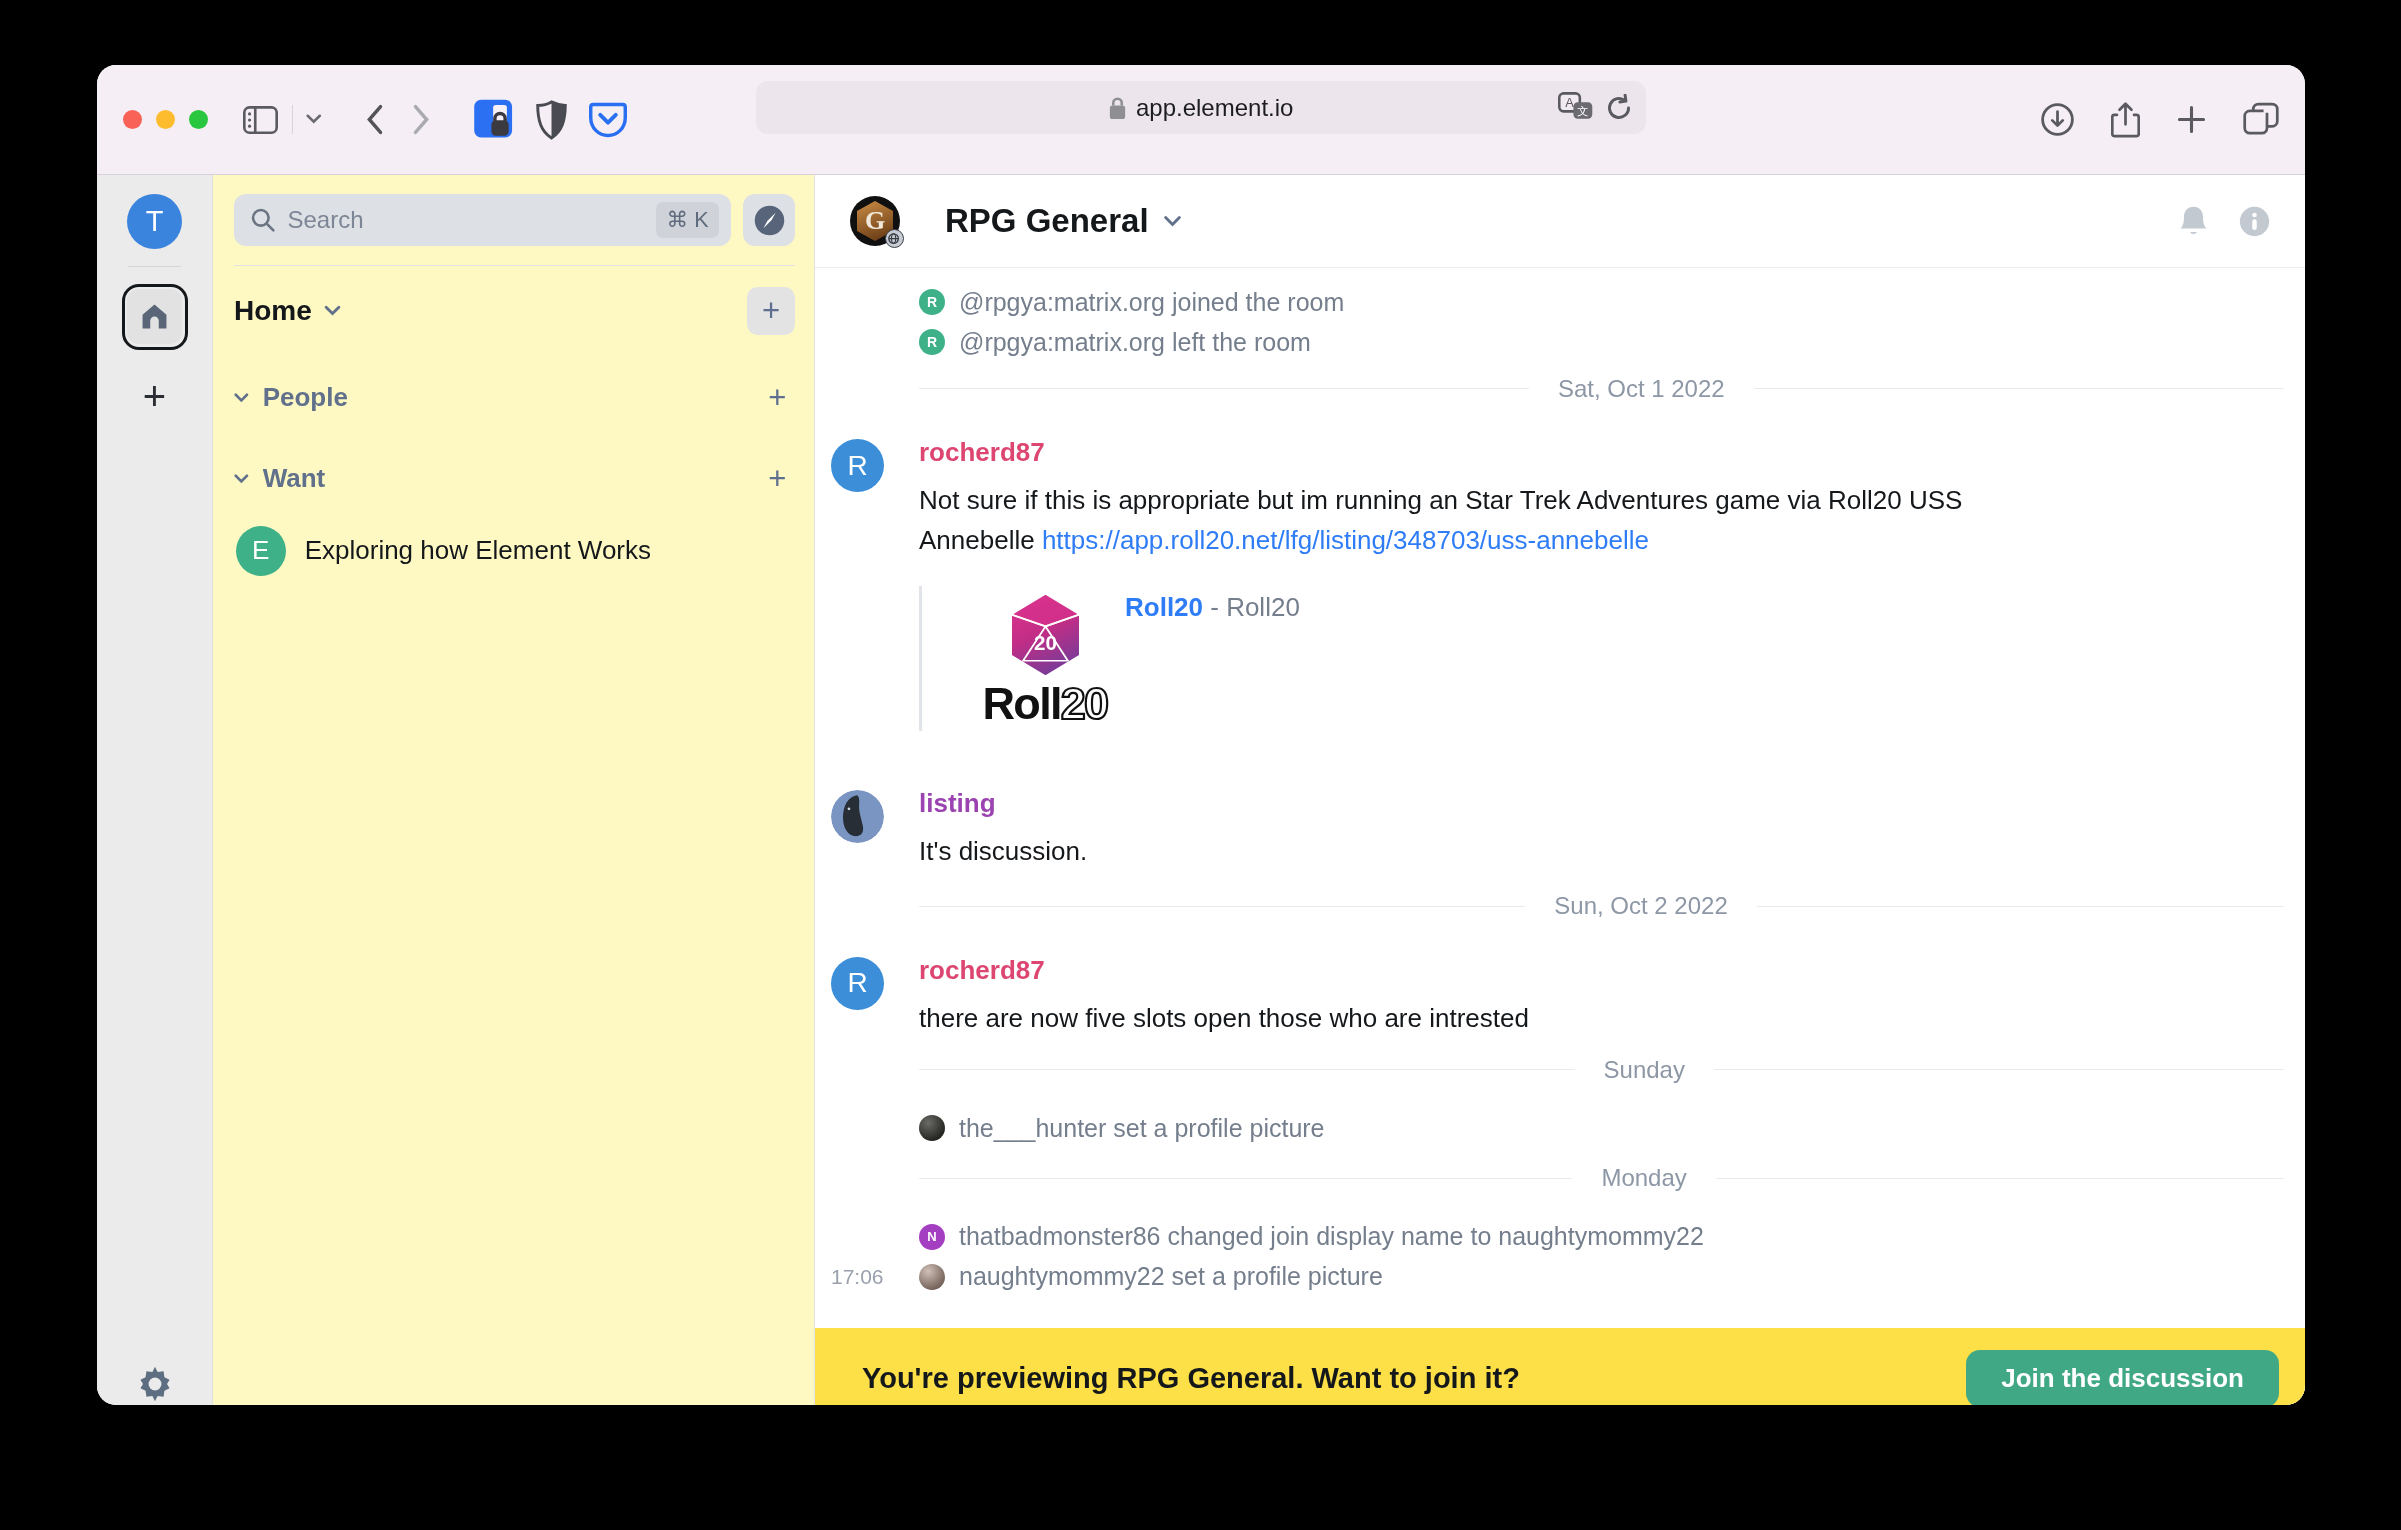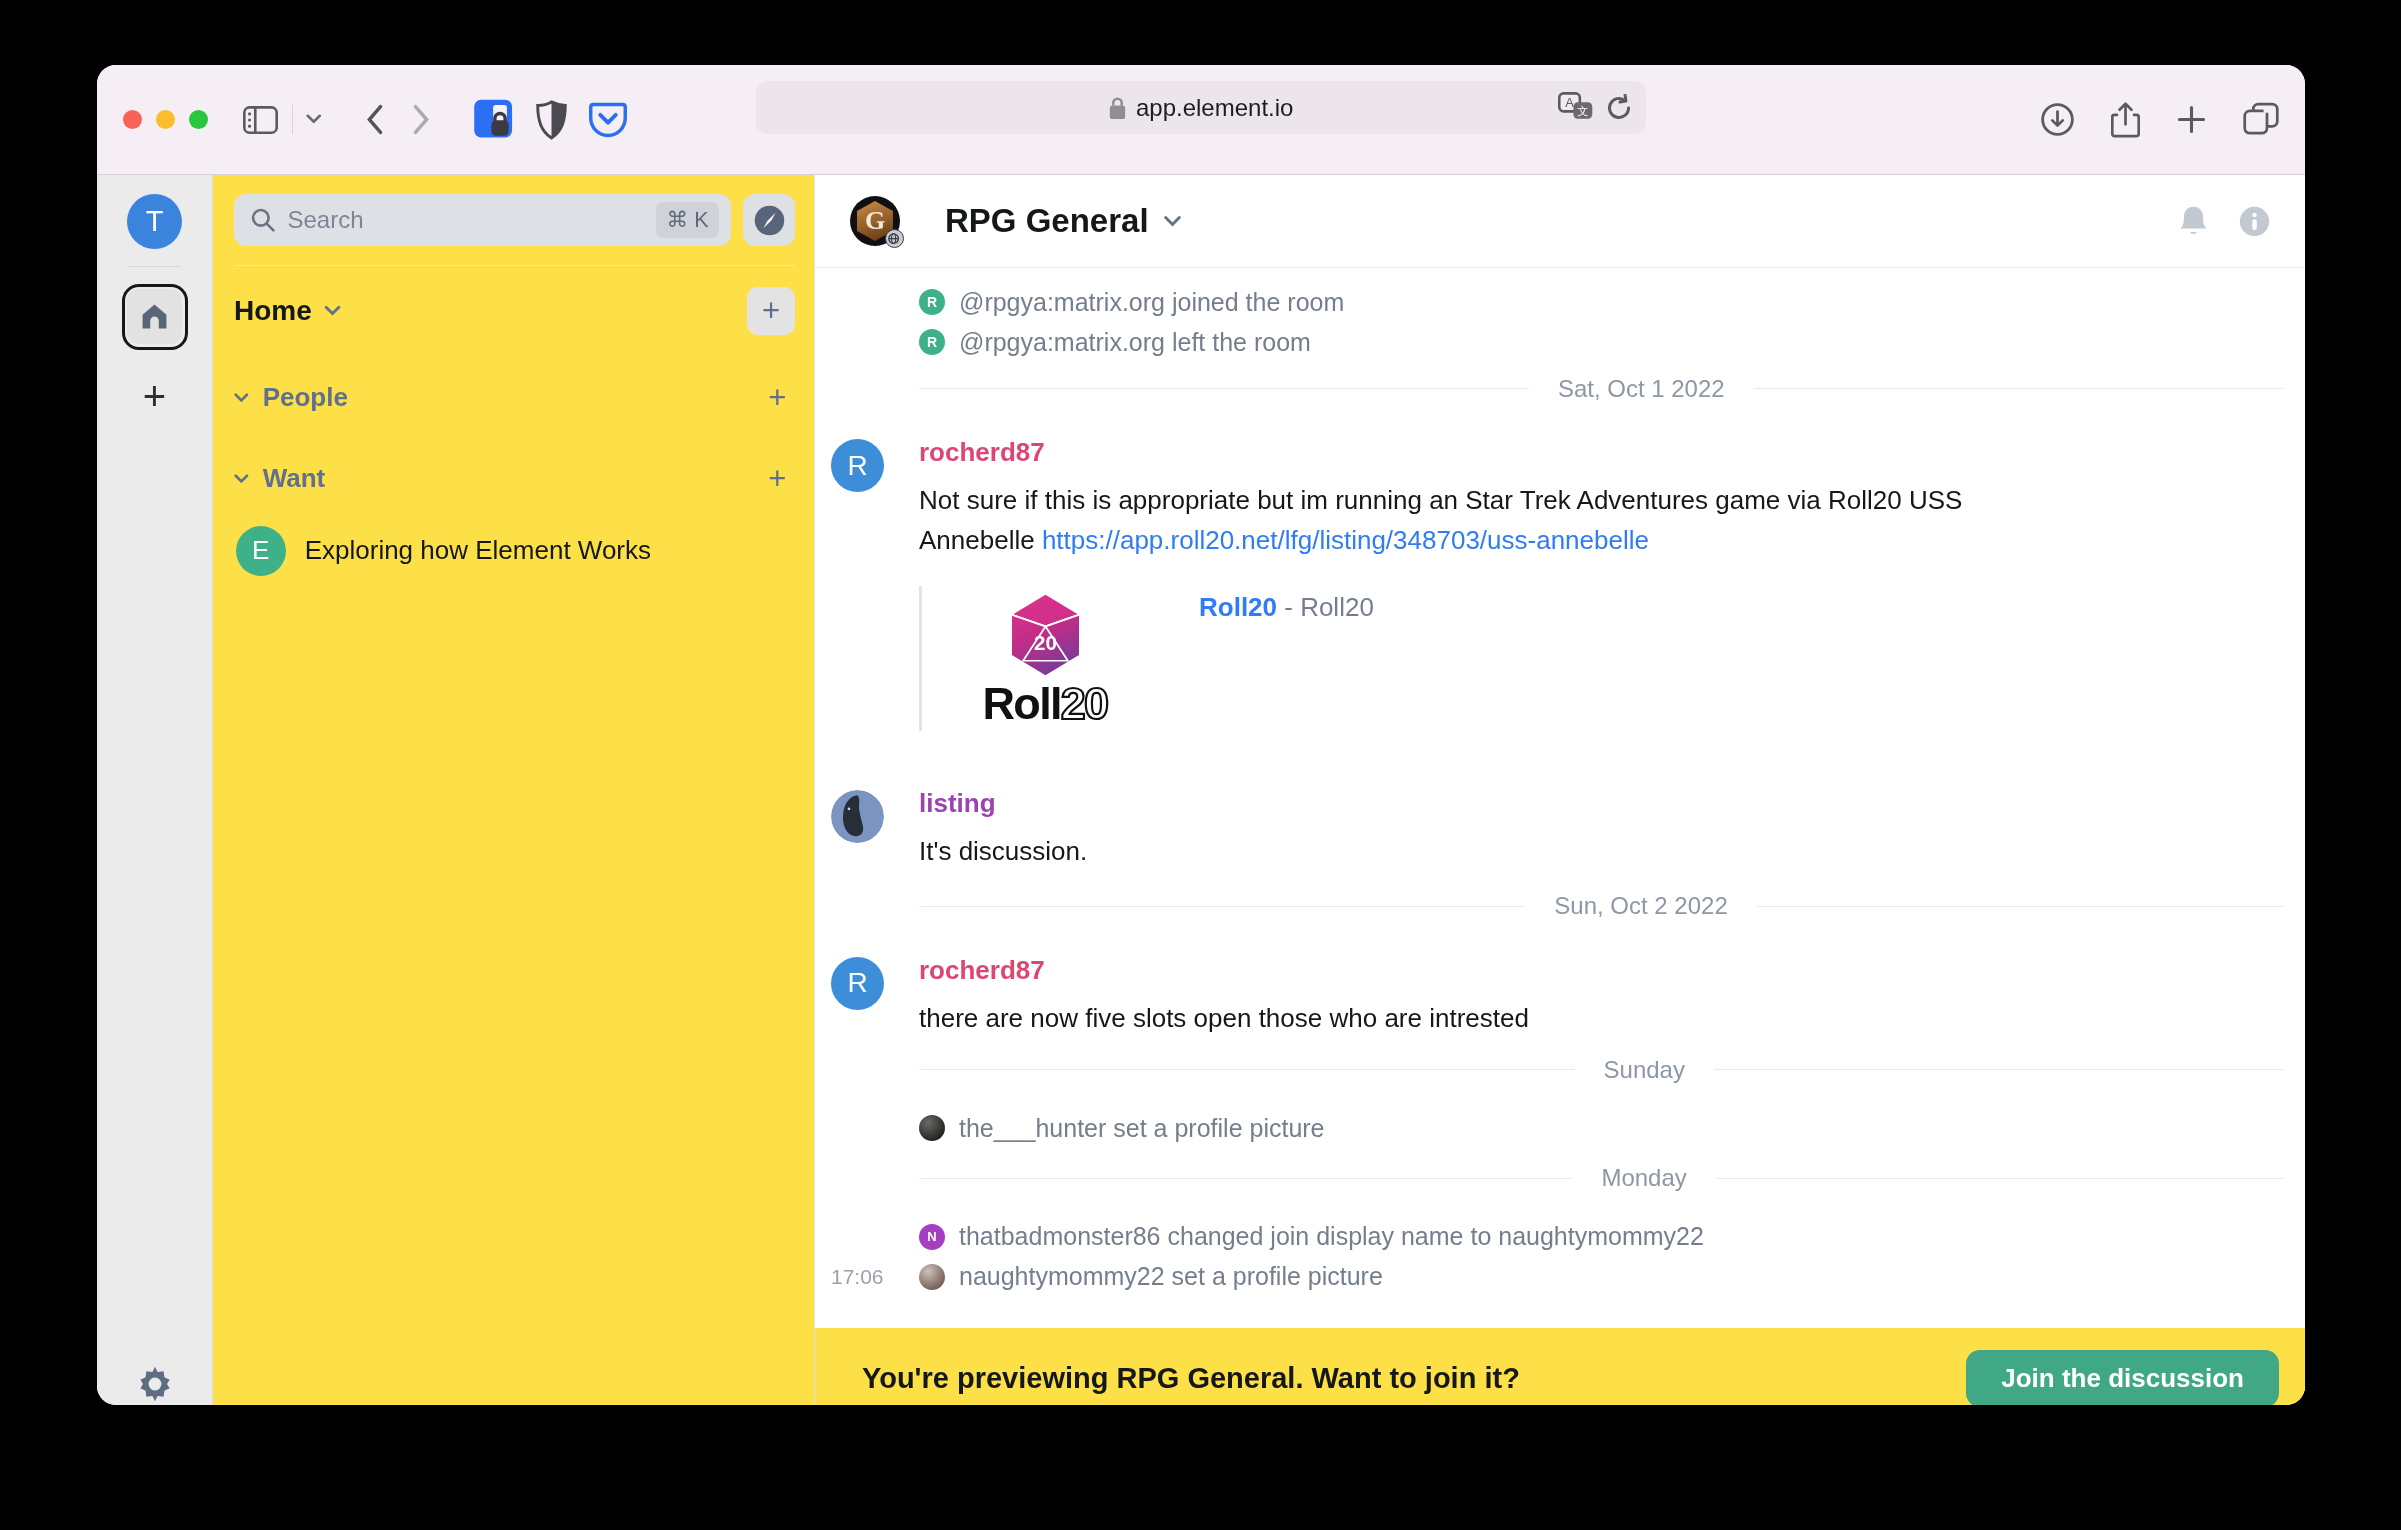--- a/index.html
+++ b/index.html
@@ -41,21 +41,21 @@
   .rail-avatar { width:55px; height:55px; border-radius:50%; background:#3a84de; color:#fff;
                  font-size:29px; display:flex; align-items:center; justify-content:center; }
   .rail-div { width:53px; height:0.9px; background:#d7d7d7; margin:17px 0; }
   .home-btn { width:66px; height:66px; border:3.5px solid #15181b; border-radius:17px; padding:2.6px; }
   .home-btn-inner { width:100%; height:100%; background:#e2e2e2; border-radius:12px;
                     display:flex; align-items:center; justify-content:center; }
   .rail-plus { margin-top:26px; font-size:40px; font-weight:300; color:#2b2f33; line-height:1; }
   .rail-gear { margin-top:auto; margin-bottom:26px; }
 
   
-  .panel { width:602px; background:#fde047; border-right:0.9px solid #e2e2e2; padding:19px 19px 0 21px; }
+  .panel { width:602px; background:#fef9c3; border-right:0.9px solid #e2e2e2; padding:19px 19px 0 21px; }
   .search-row { display:flex; gap:12px; }
   .search-box { flex:1; height:52px; background:#dde0e4; border-radius:12px; display:flex; align-items:center; padding:0 12px 0 15.5px; }
   .search-box input { flex:1; border:none; outline:none; background:transparent; font-size:24px; color:#30353b;
                       font-family:inherit; margin-left:12px; min-width:0; }
   .search-box input::placeholder { color:#7d8696; opacity:1; }
   .kbd { background:#cfd3d9; color:#5f6b7d; border-radius:7px; font-size:21.6px; padding:5.2px 10.4px; white-space:nowrap; }
   .compass-btn { width:52px; height:52px; background:#dde0e4; border-radius:12px;
                  display:flex; align-items:center; justify-content:center; }
   .panel-div { height:0.9px; background:#e3e3e3; margin:19px 0 21px 0; }
   .home-row { display:flex; align-items:center; }
@@ -108,21 +108,21 @@
   .sender.pink { color:#dc4671; } .sender.purple { color:#9b44b1; }
   .msg-body { margin-top:12px; font-size:26px; line-height:40px; color:#15181b; max-width:1095px; }
   .msg-link { color:#2e7cf6; text-decoration:none; }
 
   
   .preview { display:flex; margin-top:26px; border-left:3.5px solid #e1e4e8; padding:5.2px 0 5.2px 43px; }
   .r20-logo { width:160px; display:flex; flex-direction:column; align-items:center; }
   .r20-word { font-size:45px; letter-spacing:-1.7px; line-height:1; margin-top:3.5px; }
   .r20-word .b { color:#111; font-weight:800; }
   .r20-word .o { color:#fff; font-weight:600; -webkit-text-stroke:2.2px #111; text-shadow:0 0 0.9px #111; }
-  .preview-text { margin-left:74px; }
+  .preview-text { }
   .preview-title { font-size:26px; }
   .preview-title .pt-link { color:#2e7cf6; font-weight:bold; text-decoration:none; }
   .preview-title .pt-rest { color:#747e8c; }
   .preview-desc { margin-top:24px; font-size:25px; line-height:39px; color:#747e8c; max-width:811px; }
 
   
   .chat-footer { height:100px; background:#fde047; display:flex; align-items:center; padding:0 26px 0 47px; }
   .footer-text { font-size:29px; font-weight:bold; color:#15181b; }
   .join-btn { margin-left:auto; height:57px; padding:0 35px; background:#40a885; border:none; border-radius:14px;
               color:#fff; font-size:26px; font-weight:600; font-family:inherit; display:flex; align-items:center; }

